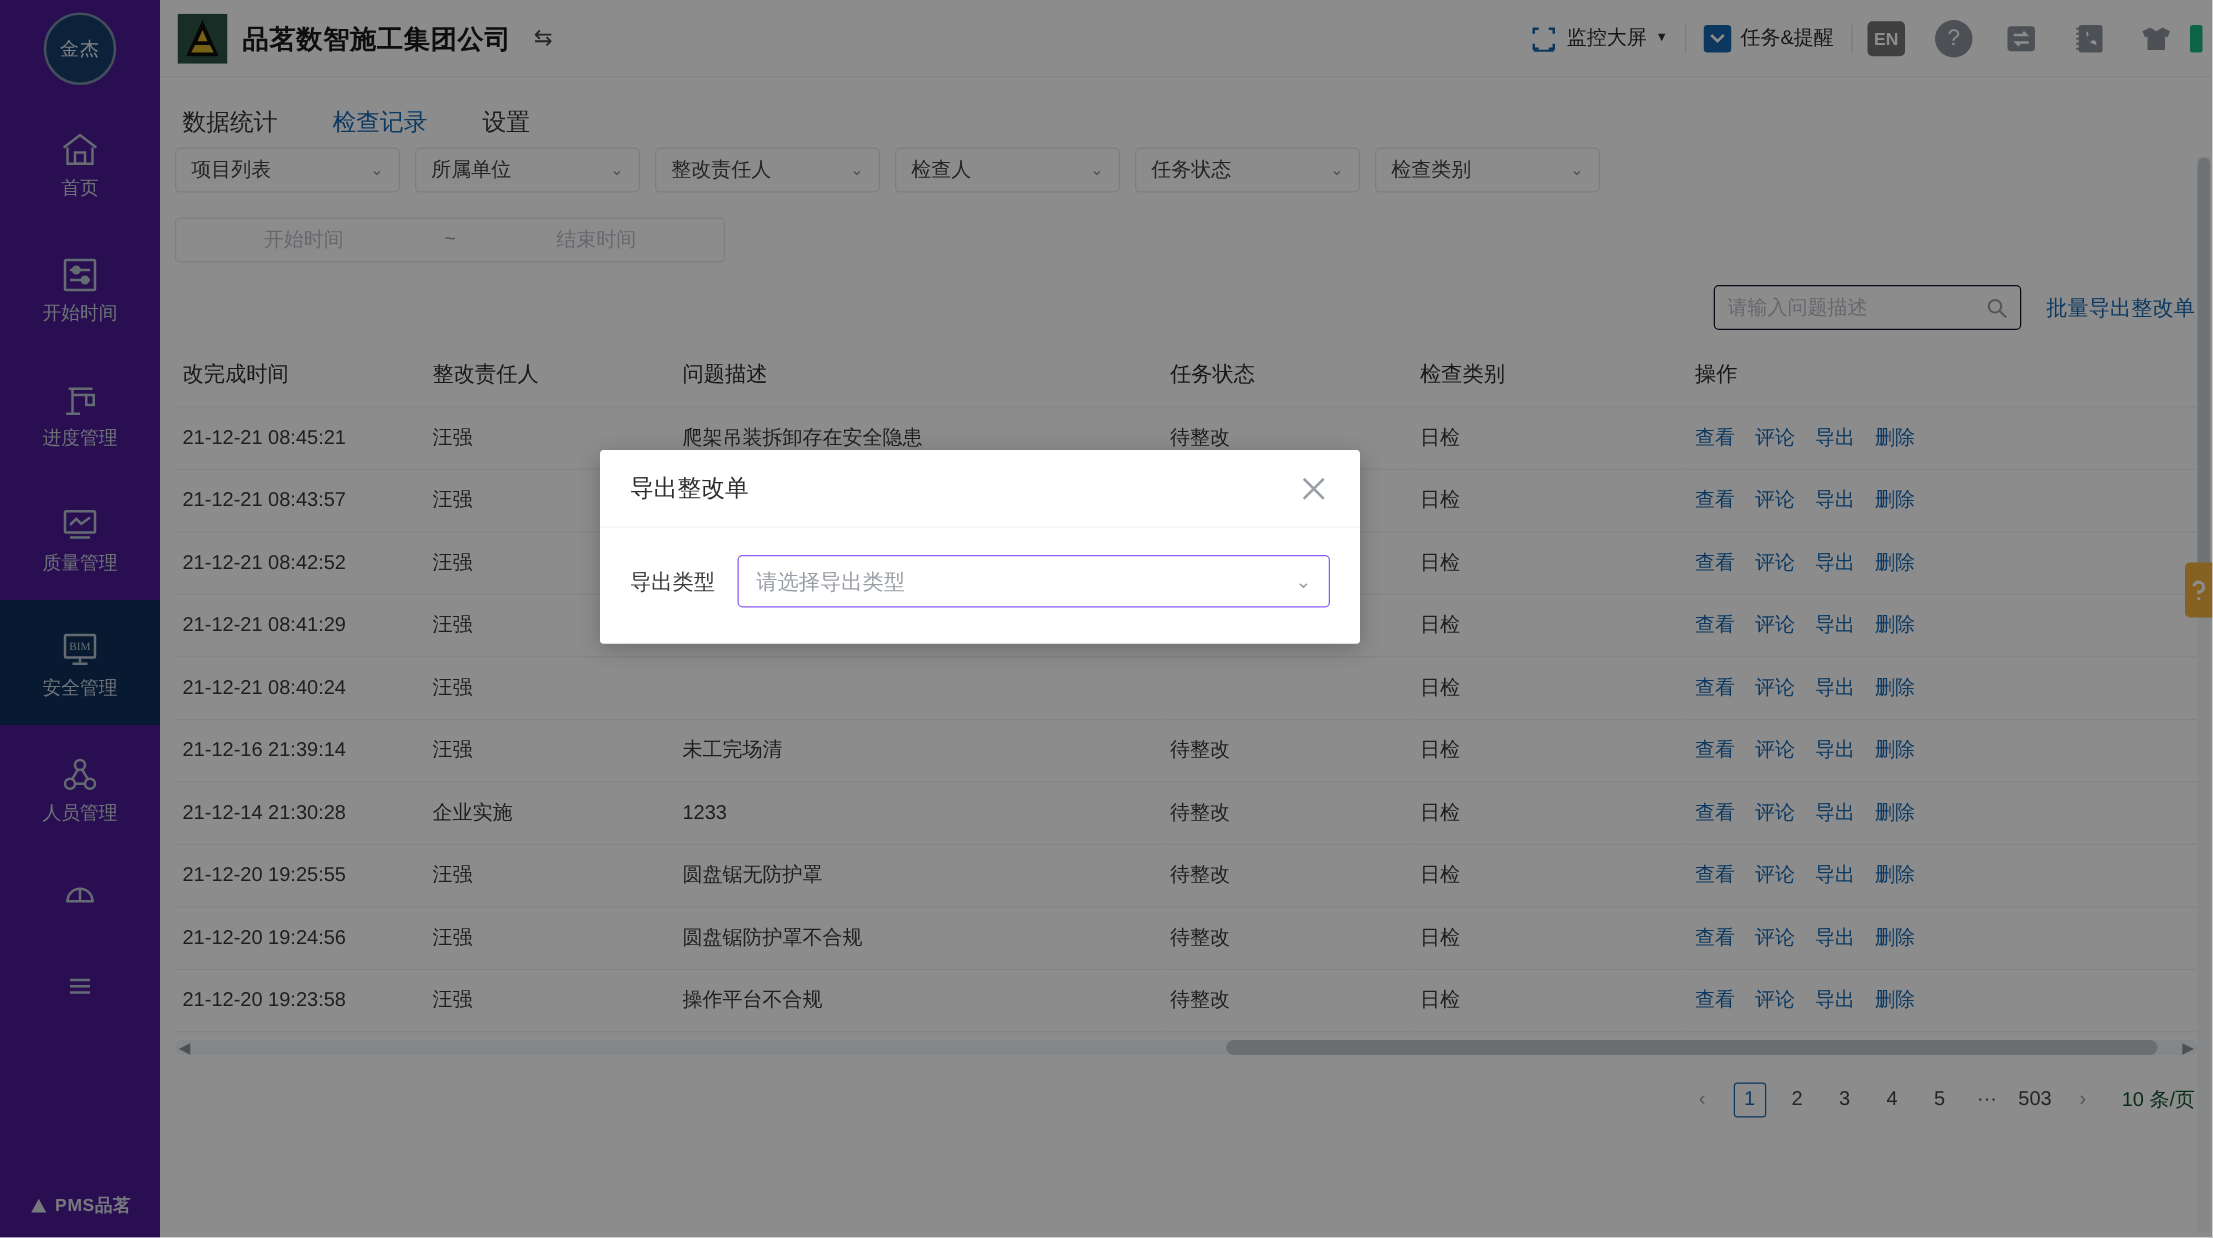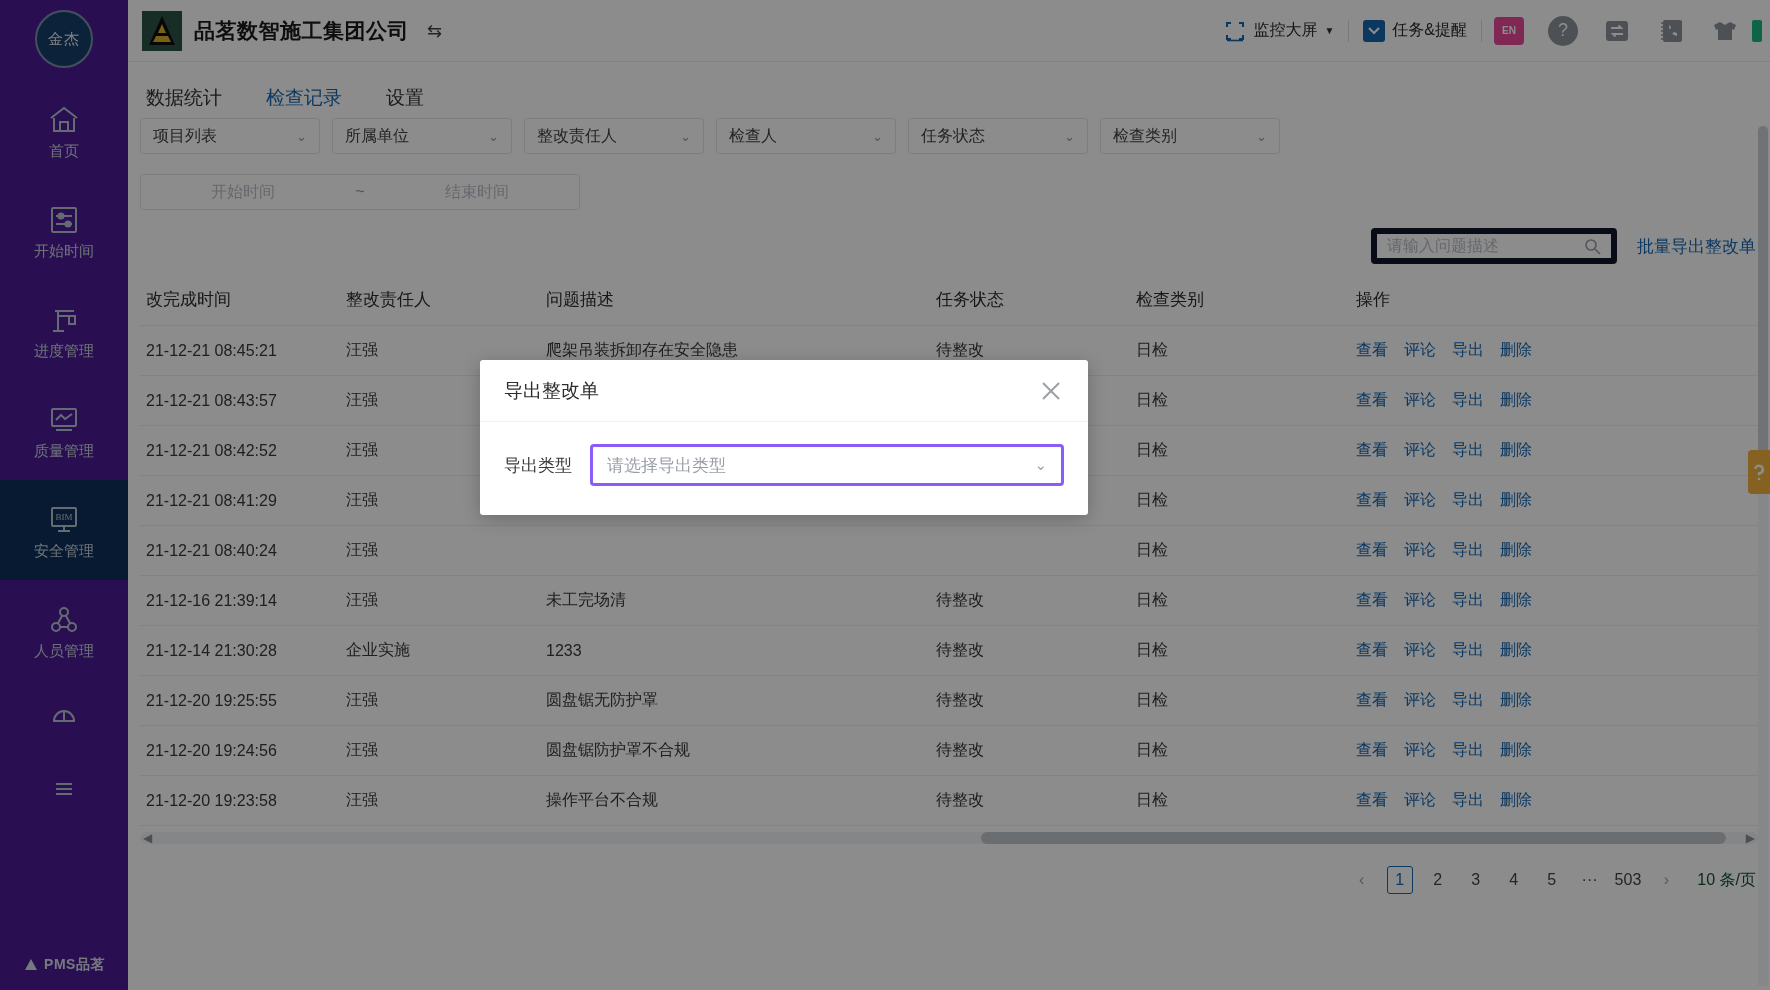--- a/index.html
+++ b/index.html
@@ -62,22 +62,22 @@
   .hr-sep { width: 1px; height: 22px; background: #d9dde3; }
   .sq-ico {
     width: 22px; height: 22px; background: #1667b0; border-radius: 3px;
     display: flex; align-items: center; justify-content: center; color: #fff;
   }
   .sq-ico svg { width: 14px; height: 14px; }
   .brackets { width: 22px; height: 22px; position: relative; }
   .brackets svg { width: 22px; height: 22px; }
   .caret { font-size: 10px; color: #333; }
   .chip-en {
-    width: 30px; height: 28px; background: #ec4899; color:#fff; border-radius: 4px;
-    display:flex; align-items:center; justify-content:center; font-size: 10px; font-weight: bold;
+    width: 30px; height: 28px; background: #737373; color:#fff; border-radius: 4px;
+    display:flex; align-items:center; justify-content:center; font-size: 14px; font-weight: bold;
     margin: 0 12px;
   }
   .circ-q {
     width: 30px; height: 30px; border-radius: 50%; background: #8d939c; color: #fff;
     display:flex; align-items:center; justify-content:center; font-size: 18px; margin: 0 12px;
   }
   .gico { width: 30px; height: 30px; margin: 0 12px; display:flex; align-items:center; justify-content:center; }
   .gico svg { width: 26px; height: 26px; }
   .green-edge { width: 10px; height: 22px; background: #19b97f; border-radius:2px; }
 
@@ -103,21 +103,21 @@
     display: flex; align-items: center; font-size: 16px; color: #b9bec6;
   }
   .daterange .dpart { flex: 1; text-align: center; }
   .daterange .dtilde { width: 30px; text-align: center; color: #999; }
 
   .toolbar2 {
     display: flex; align-items: center; justify-content: flex-end;
     gap: 18px; padding: 18px 12px 10px 12px;
   }
   .searchbox {
-    width: 246px; height: 36px; border: 6px solid #0f172a; border-radius: 4px;
+    width: 246px; height: 36px; border: 1px solid #0f172a; border-radius: 4px;
     display: flex; align-items: center; padding: 0 10px; font-size: 16px; color: #b9bec6;
   }
   .searchbox .sico { margin-left: auto; color: #9aa0a8; }
   .searchbox .sico svg { width: 17px; height: 17px; display:block; }
   .export-btn { font-size: 17px; color: #1668b3; padding: 4px 2px; }
 
   
   .tablewrap { padding: 0 12px; }
   table.grid { width: 100%; border-collapse: collapse; table-layout: fixed; }
   table.grid th {
@@ -165,21 +165,21 @@
   .modal-head {
     height: 62px; display: flex; align-items: center; padding: 0 24px;
     border-bottom: 1px solid #f0f2f5;
   }
   .modal-title { font-size: 19px; color: #2d2d2d; }
   .modal-close { margin-left: auto; color: #9aa0a8; }
   .modal-close svg { width: 26px; height: 26px; display:block; }
   .modal-body { display: flex; align-items: center; padding: 22px 24px 0 24px; gap: 18px; }
   .field-label { font-size: 17px; color: #3a3a3a; white-space: nowrap; }
   .field-select {
-    flex: 1; height: 42px; border: 3px solid #8b5cf6; border-radius: 4px;
+    flex: 1; height: 42px; border: 1px solid #8b5cf6; border-radius: 4px;
     display: flex; align-items: center; padding: 0 14px; font-size: 17px; color: #999ea6;
   }
   .field-select .fs-caret { margin-left: auto; color: #9aa0a8; font-size: 15px; }
 
   
   .helper {
     position: absolute; right: 0; top: 450px; width: 22px; height: 44px;
     background: #f2b33d; border-radius: 4px 0 0 4px; z-index: 30;
     display: flex; align-items: center; justify-content: center; color: #fff; font-size: 13px;
   }

